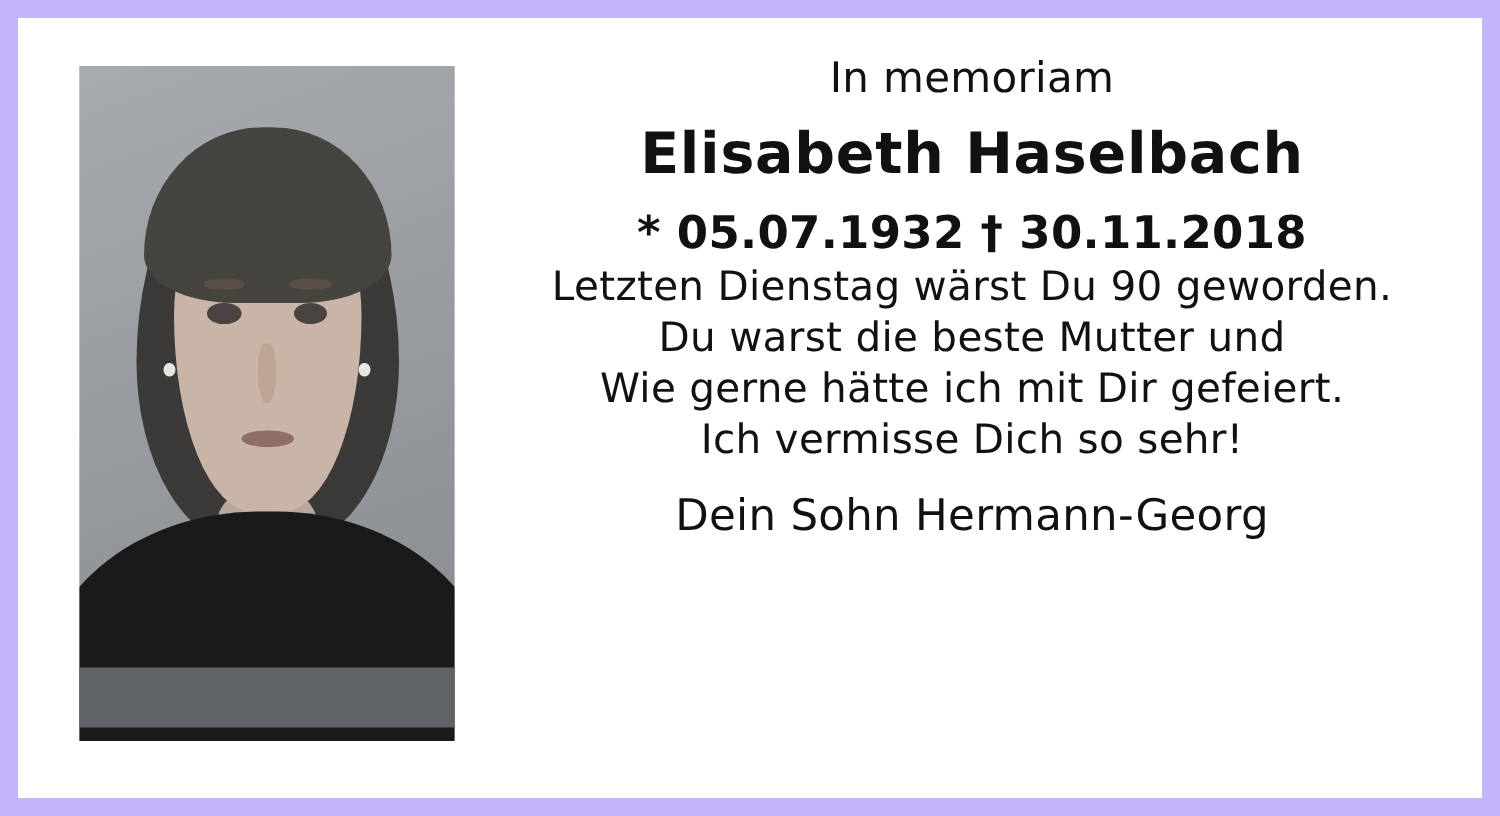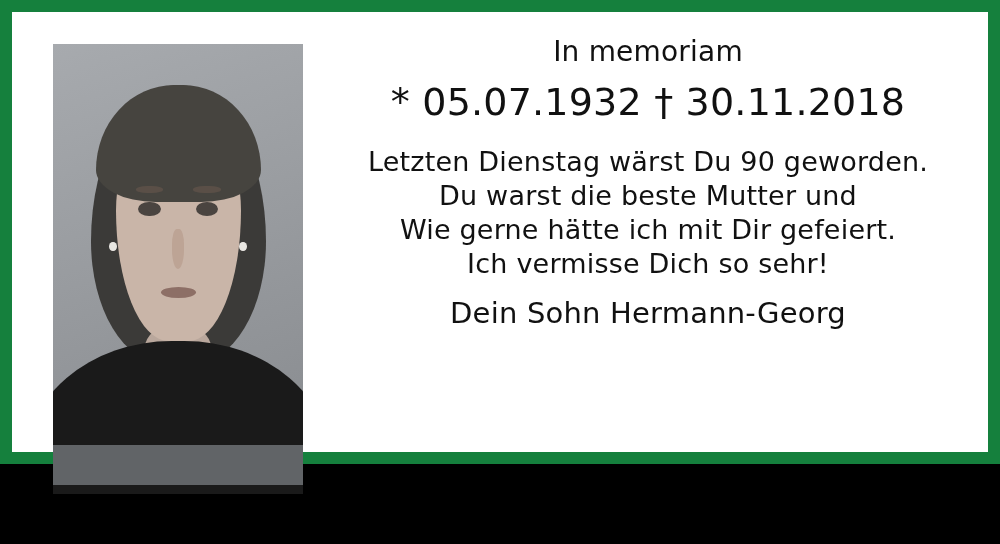--- a/index.html
+++ b/index.html
@@ -9,22 +9,22 @@
   }
   body {
     width: 1000px;
     height: 544px;
     overflow: hidden;
     font-family: "DejaVu Sans", sans-serif;
   }
   .notice {
     position: relative;
     width: 1000px;
-    height: 464px;
-    background: #15803d;
+    height: 544px;
+    background: #c4b5fd;
     box-sizing: border-box;
     padding: 12px;
   }
   .card {
     width: 100%;
     height: 100%;
     background: #ffffff;
     box-sizing: border-box;
     display: flex;
     flex-direction: row;
@@ -176,23 +176,22 @@
     font-weight: 400;
     margin-bottom: 10px;
   }
   .name {
     font-size: 38px;
     font-weight: 700;
     letter-spacing: .5px;
     margin-bottom: 10px;
   }
   .dates {
-    font-size: 38px;
-    font-weight: 400;
-    margin-bottom: 18px;
+    font-size: 30px;
+    font-weight: 700;
     white-space: nowrap;
   }
   .verse .line {
     font-size: 27px;
     font-weight: 400;
     text-align: center;
   }
   .verse {
     margin-bottom: 14px;
   }
@@ -227,20 +226,21 @@
         <div class="mouth"></div>
         <div class="earring l"></div>
         <div class="earring r"></div>
         <div class="shoulders"></div>
         <div class="shoulder-stripe"></div>
       </div>
     </div>
 
     <div class="text-col">
       <div class="line in-memoriam">In memoriam</div>
+      <div class="line name">Elisabeth Haselbach</div>
       <div class="line dates">* 05.07.1932   † 30.11.2018</div>
       <div class="verse">
         <div class="line">Letzten Dienstag wärst Du 90 geworden.</div>
         <div class="line">Du warst die beste Mutter und</div>
         <div class="line">Wie gerne hätte ich mit Dir gefeiert.</div>
         <div class="line">Ich vermisse Dich so sehr!</div>
       </div>
       <div class="line signer">Dein Sohn Hermann-Georg</div>
     </div>
 

